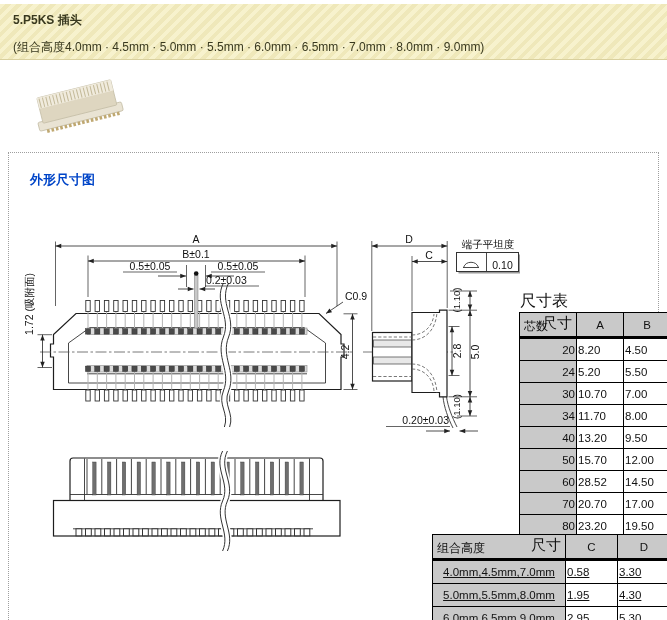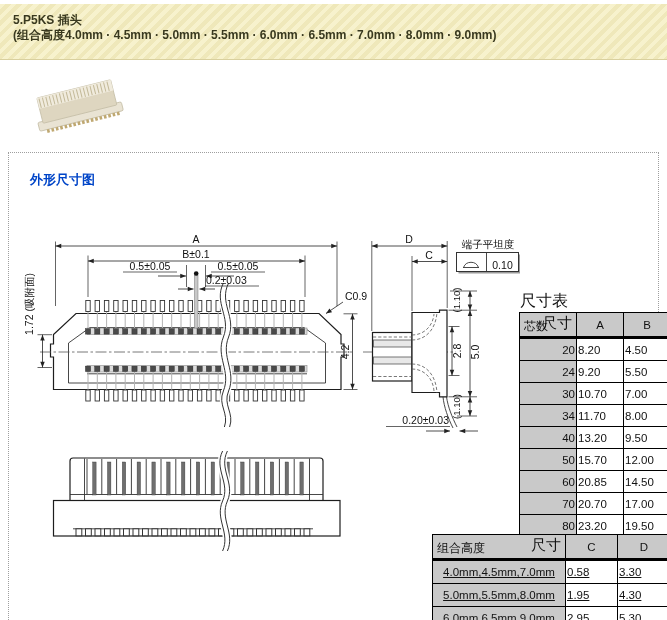--- a/index.html
+++ b/index.html
@@ -5,21 +5,21 @@
   html,body{margin:0;padding:0;background:#fff;}
   body{width:667px;height:620px;overflow:hidden;position:relative;
        font-family:"Liberation Sans","DejaVu Sans",sans-serif;color:#222;}
   .page{position:absolute;left:0;top:4px;width:667px;height:620px;background:#fff;}
 
   
   .band{position:absolute;left:0;top:0;width:667px;height:56px;box-sizing:border-box;
         background:repeating-linear-gradient(135deg,#f7f2cd 0 4px,#efe8ba 4px 8px);
         border-bottom:1px solid #d9d09e;padding:9px 0 0 13px;}
   .band .t1{font-size:12px;font-weight:bold;color:#39391f;line-height:15px;}
-  .band .t2{font-size:12px;font-weight:bold;color:#39391f;line-height:15px;margin-top:0;}
+  .band .t2{font-size:12px;font-weight:normal;color:#39391f;line-height:15px;margin-top:12px;}
 
   
   .photo{position:absolute;left:24px;top:68px;width:112px;height:74px;}
 
   
   .panel{position:absolute;left:8px;top:148px;width:651px;height:472px;box-sizing:border-box;
          border:1px dotted #9e9e9e;border-bottom:none;background:#fff;}
   .sec-title{position:absolute;left:30px;top:167px;font-size:13px;font-weight:bold;color:#0045c8;}
   .tol{position:absolute;left:28px;top:191px;width:103px;height:17px;background:#e8e8e8;
        font-size:11px;line-height:17px;padding-left:13px;color:#333;}
@@ -469,21 +469,21 @@
       </tr>
     </thead>
     <tbody>
         <tr>
           <td class="rowhead c0">20</td>
           <td class="val c1">8.20</td>
           <td class="val c2">4.50</td>
         </tr>
         <tr>
           <td class="rowhead c0">24</td>
-          <td class="val c1">9.20</td>
+          <td class="val c1">5.20</td>
           <td class="val c2">5.50</td>
         </tr>
         <tr>
           <td class="rowhead c0">30</td>
           <td class="val c1">10.70</td>
           <td class="val c2">7.00</td>
         </tr>
         <tr>
           <td class="rowhead c0">34</td>
           <td class="val c1">11.70</td>
@@ -494,21 +494,21 @@
           <td class="val c1">13.20</td>
           <td class="val c2">9.50</td>
         </tr>
         <tr>
           <td class="rowhead c0">50</td>
           <td class="val c1">15.70</td>
           <td class="val c2">12.00</td>
         </tr>
         <tr>
           <td class="rowhead c0">60</td>
-          <td class="val c1">20.85</td>
+          <td class="val c1">28.52</td>
           <td class="val c2">14.50</td>
         </tr>
         <tr>
           <td class="rowhead c0">70</td>
           <td class="val c1">20.70</td>
           <td class="val c2">17.00</td>
         </tr>
         <tr>
           <td class="rowhead c0">80</td>
           <td class="val c1">23.20</td>

